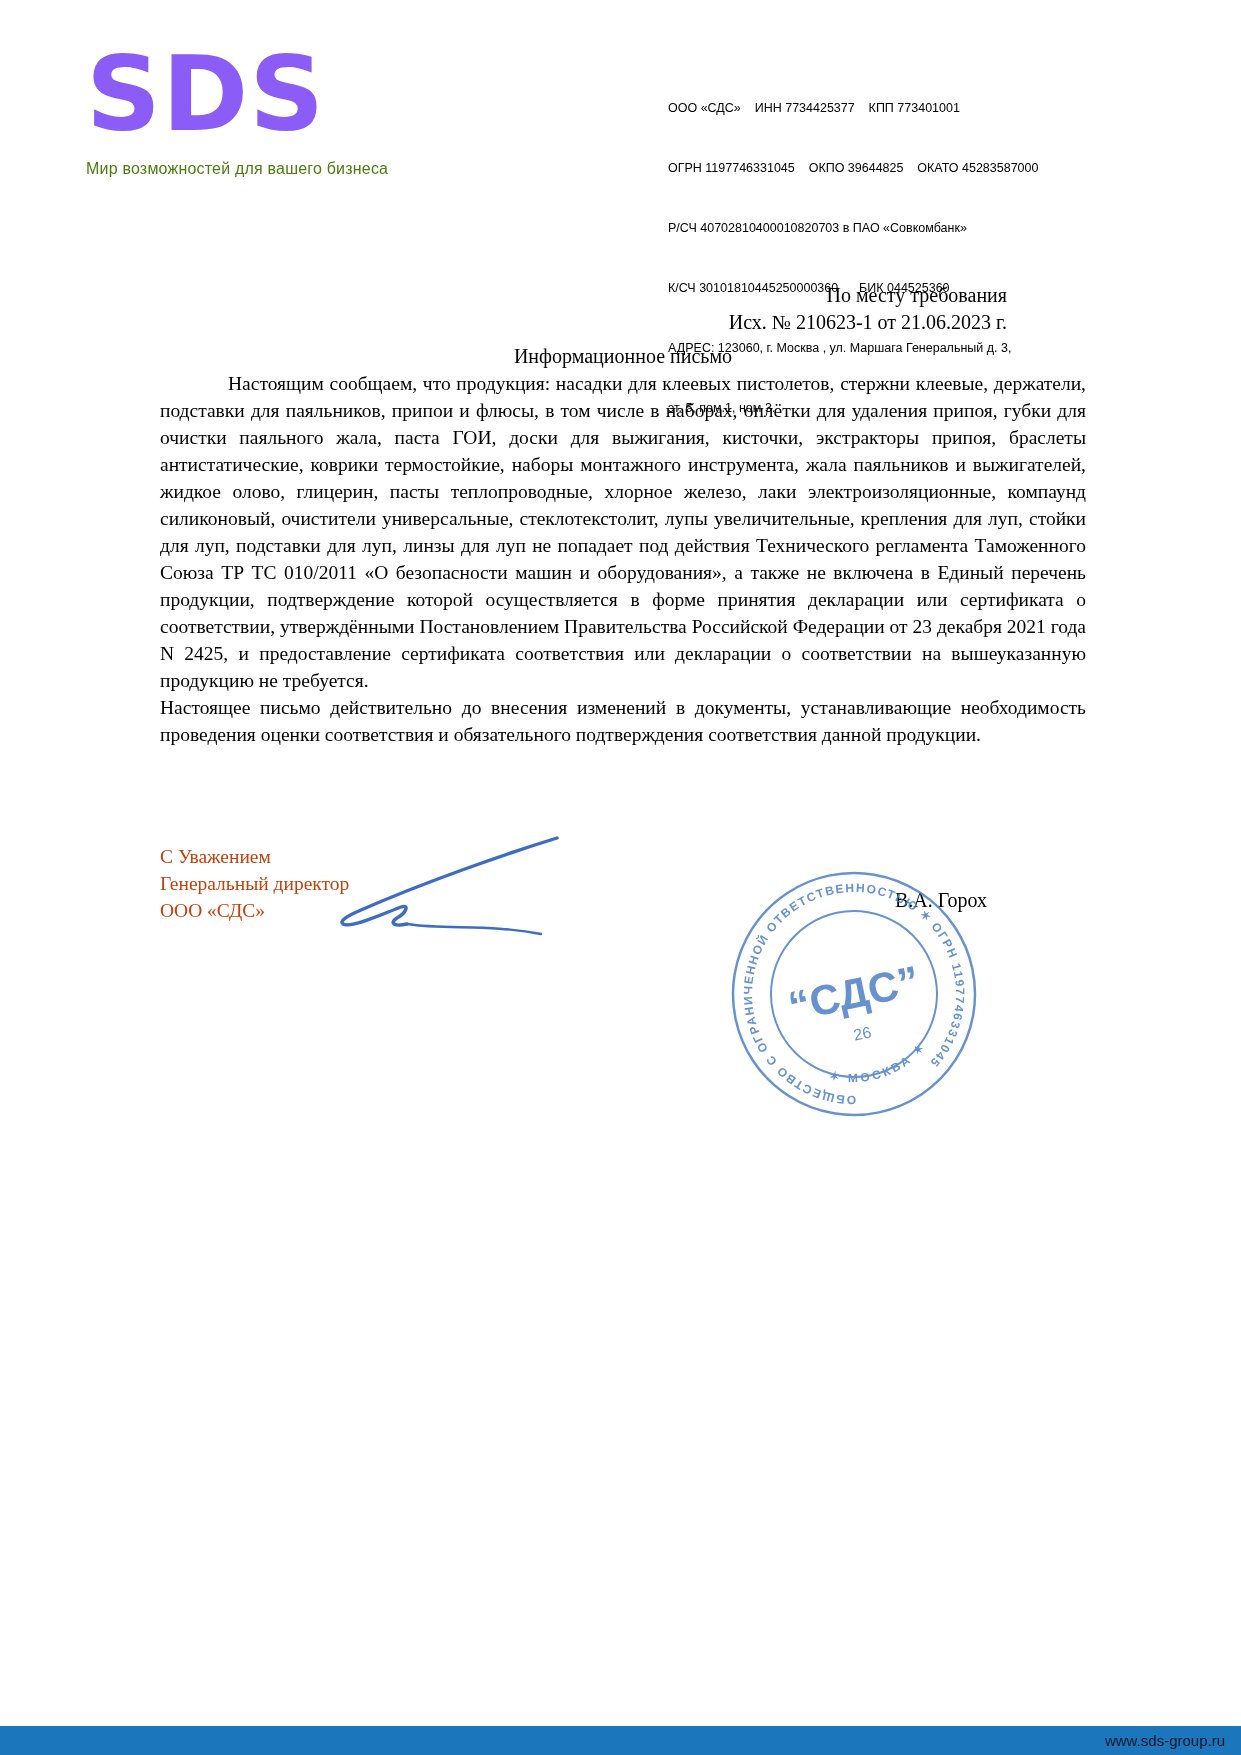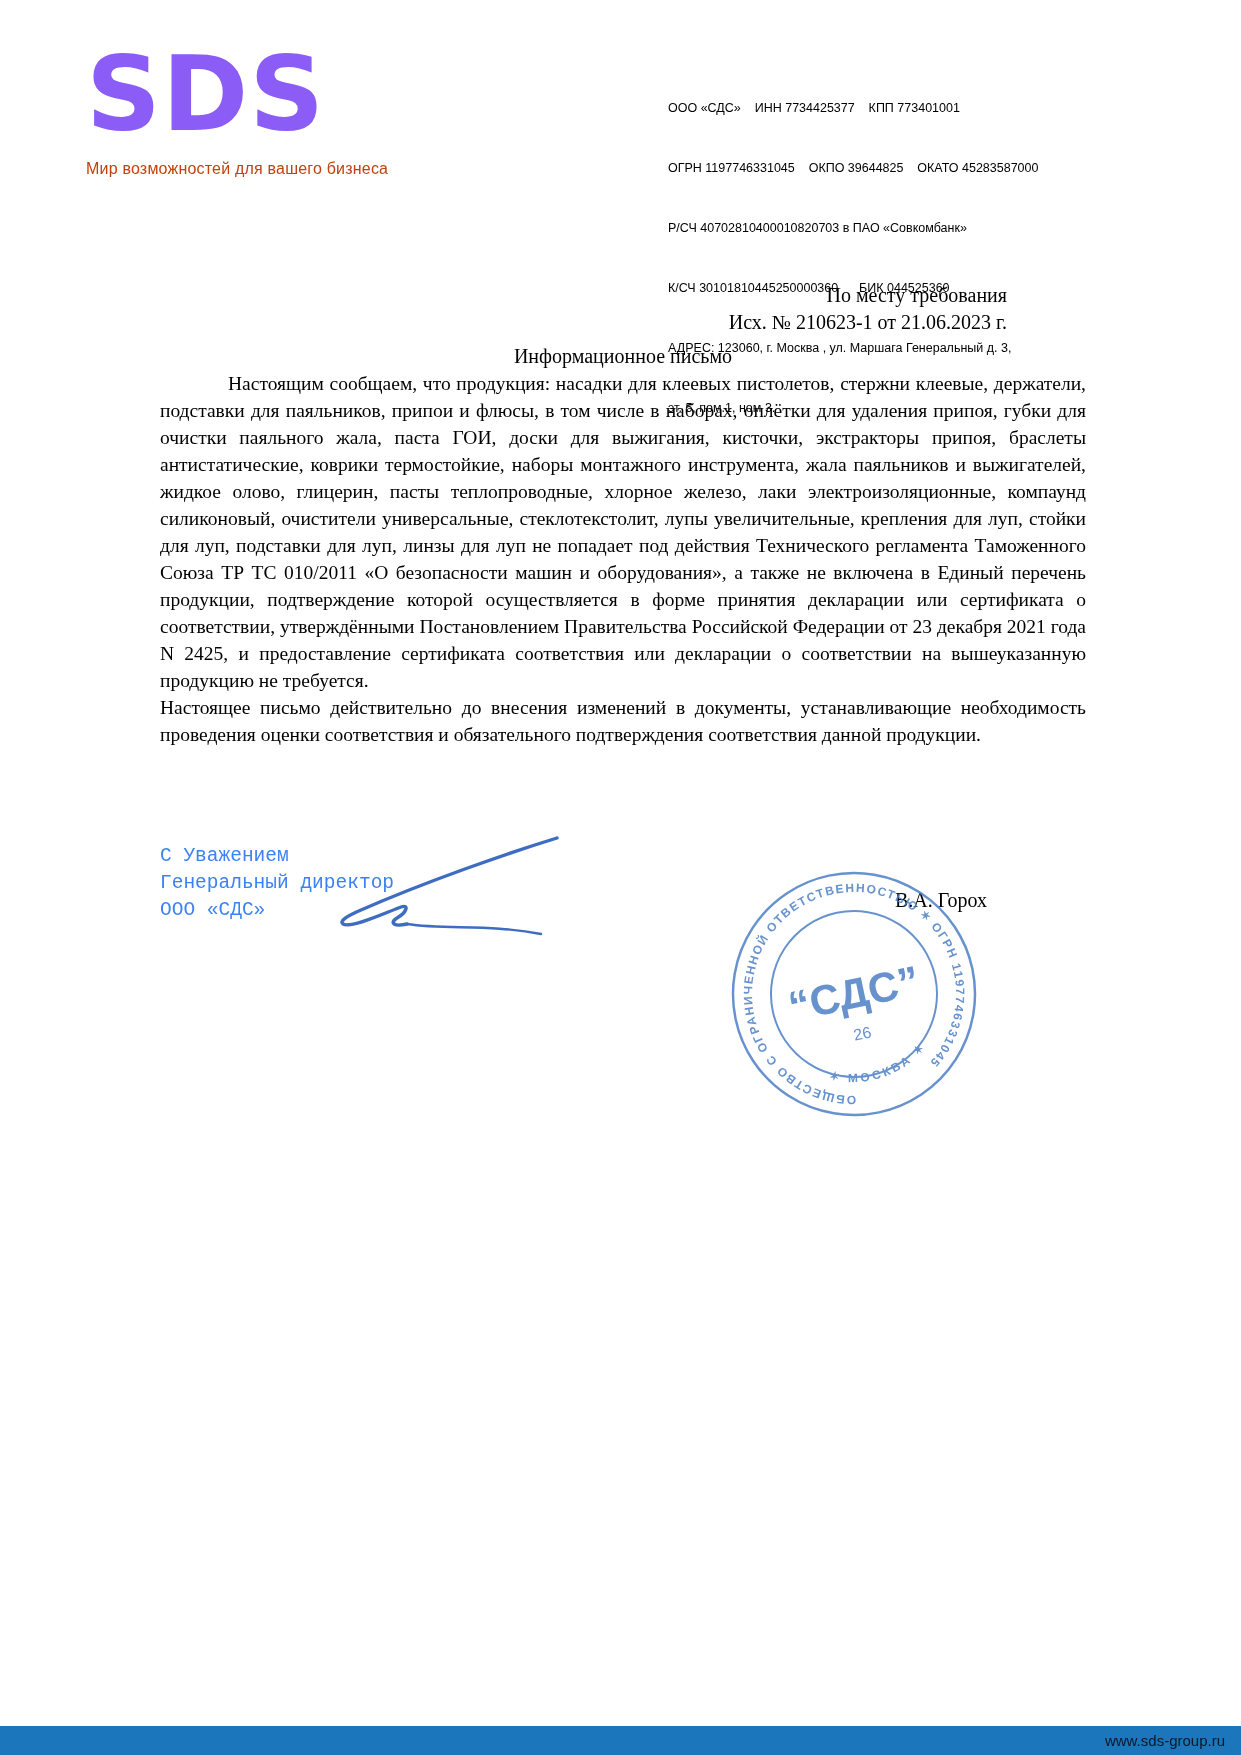--- a/index.html
+++ b/index.html
@@ -18,21 +18,21 @@
     font-family:"DejaVu Sans", sans-serif;
     font-weight:bold;
     font-size:104px;
     line-height:1;
     color:#8b5cf6;
     letter-spacing:1px;
   }
   .logo-tagline {
     font-family:"Liberation Sans", sans-serif;
     font-size:16px;
-    color:#c2410c;
+    color:#4d7c0f;
     margin-top:14px;
     letter-spacing:.2px;
   }
   .company-details {
     position:absolute; left:668px; top:58px;
     font-family:"Liberation Sans", sans-serif;
     font-size:12.5px;
     line-height:20px;
     color:#000000;
     white-space:pre;
@@ -61,22 +61,21 @@
     font-weight:normal;
   }
   .letter p { text-align:justify; }
   .letter p.indented { text-indent:68px; }
 
   
   .signoff {
     position:absolute; left:160px; top:843px;
     font-size:19.5px;
     line-height:27px;
-    color:#3b82f6;
-    font-family:Liberation Mono, monospace;
+    color:#c2410c;
   }
   .signer-name {
     position:absolute; left:895px; top:889px;
     font-size:20px;
     color:#000;
   }
   .signature-scribble {
     position:absolute; left:295px; top:828px;
     width:280px; height:110px;
   }

